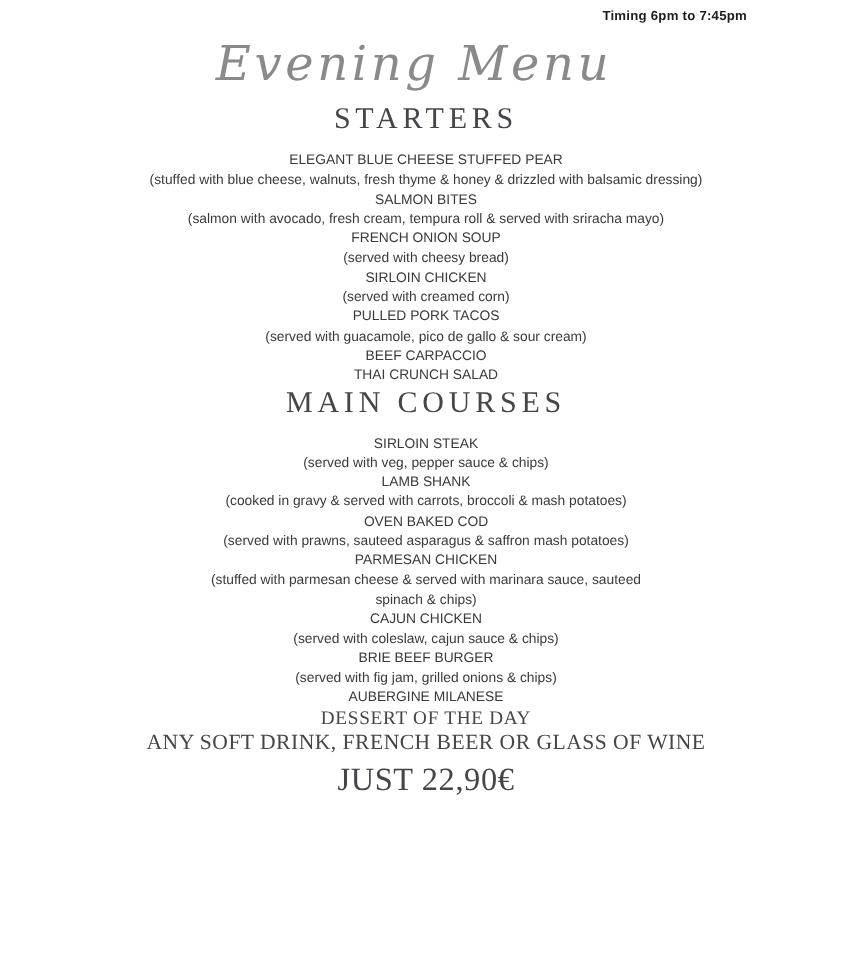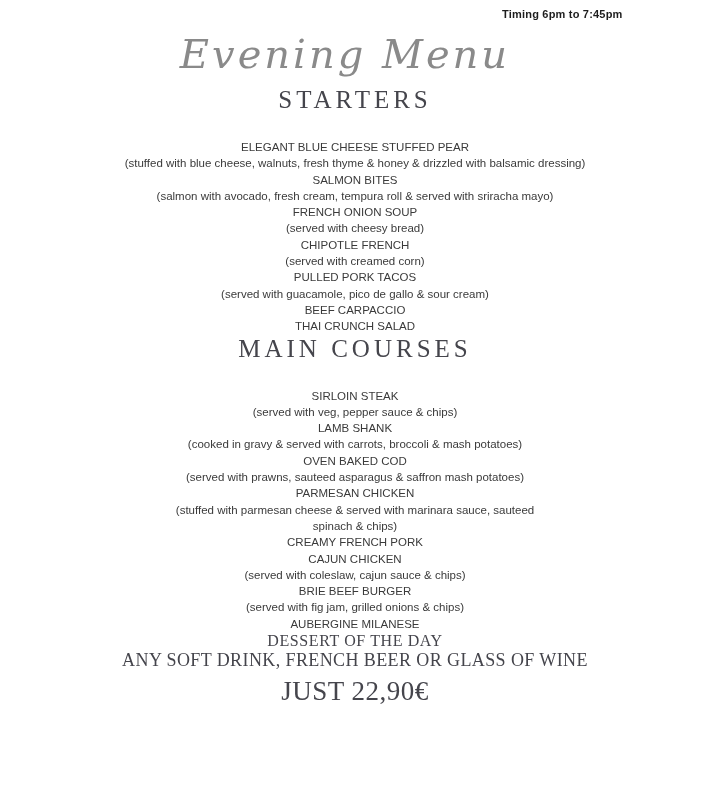--- a/index.html
+++ b/index.html
@@ -36,21 +36,21 @@
     margin:0;
     text-align:center;
     font-family:"Liberation Serif", serif;
     font-weight:normal;
     color:#45454c;
     letter-spacing:4px;
   }
   .section-heading.starters { font-size:25px; margin-top:8px; }
   .section-heading.mains    { font-size:25px; }
   .items {
-    margin-top:25px;
+    margin-top:12px;
     text-align:center;
     font-size:11.5px;
     line-height:16.3px;
     color:#3a3a3a;
   }
   .items p { margin:0; }
   .item-desc { white-space:pre-line; }
   .footer {
     text-align:center;
     font-family:"Liberation Serif", serif;
@@ -71,42 +71,41 @@
 
   <section>
     <h2 class="section-heading starters">STARTERS</h2>
     <div class="items">
       <p class="item-name">ELEGANT BLUE CHEESE STUFFED PEAR</p>
       <p class="item-desc">(stuffed with blue cheese, walnuts, fresh thyme &amp; honey &amp; drizzled with balsamic dressing)</p>
       <p class="item-name">SALMON BITES</p>
       <p class="item-desc">(salmon with avocado, fresh cream, tempura roll &amp; served with sriracha mayo)</p>
       <p class="item-name">FRENCH ONION SOUP</p>
       <p class="item-desc">(served with cheesy bread)</p>
-      <p class="item-name">CHIPOTLE FRENCH</p>
+      <p class="item-name">SIRLOIN CHICKEN</p>
       <p class="item-desc">(served with creamed corn)</p>
       <p class="item-name">PULLED PORK TACOS</p>
       <p class="item-desc">(served with guacamole, pico de gallo &amp; sour cream)</p>
       <p class="item-name">BEEF CARPACCIO</p>
       <p class="item-name">THAI CRUNCH SALAD</p>
     </div>
   </section>
 
   <section>
     <h2 class="section-heading mains">MAIN COURSES</h2>
     <div class="items">
       <p class="item-name">SIRLOIN STEAK</p>
       <p class="item-desc">(served with veg, pepper sauce &amp; chips)</p>
       <p class="item-name">LAMB SHANK</p>
       <p class="item-desc">(cooked in gravy &amp; served with carrots, broccoli &amp; mash potatoes)</p>
       <p class="item-name">OVEN BAKED COD</p>
       <p class="item-desc">(served with prawns, sauteed asparagus &amp; saffron mash potatoes)</p>
       <p class="item-name">PARMESAN CHICKEN</p>
       <p class="item-desc">(stuffed with parmesan cheese &amp; served with marinara sauce, sauteed
 spinach &amp; chips)</p>
-      <p class="item-name">CREAMY FRENCH PORK</p>
       <p class="item-name">CAJUN CHICKEN</p>
       <p class="item-desc">(served with coleslaw, cajun sauce &amp; chips)</p>
       <p class="item-name">BRIE BEEF BURGER</p>
       <p class="item-desc">(served with fig jam, grilled onions &amp; chips)</p>
       <p class="item-name">AUBERGINE MILANESE</p>
     </div>
   </section>
 
   <div class="footer">
     <div class="footer-line1">DESSERT OF THE DAY</div>

